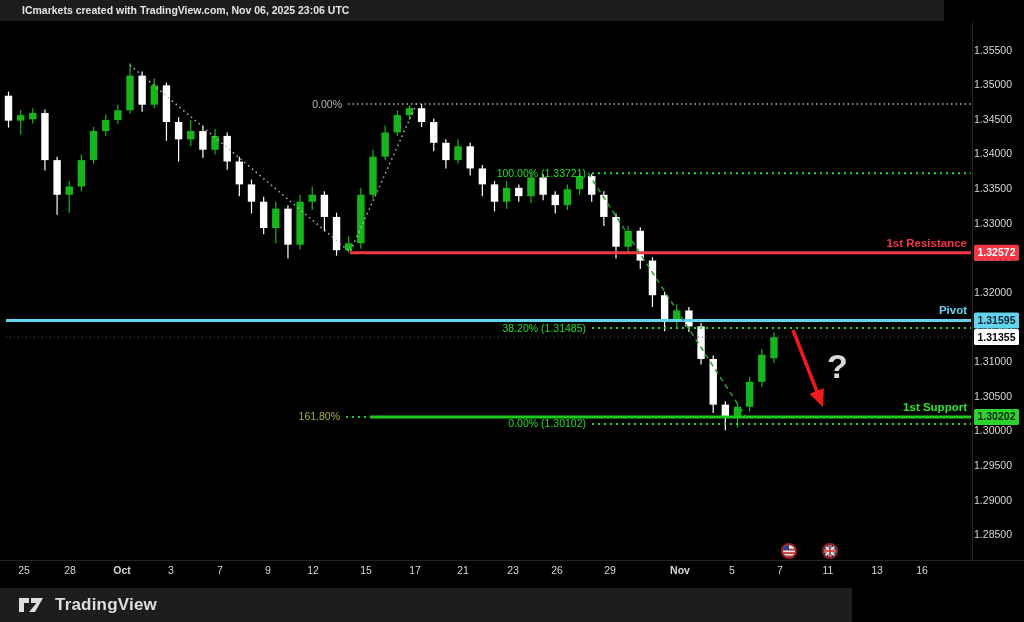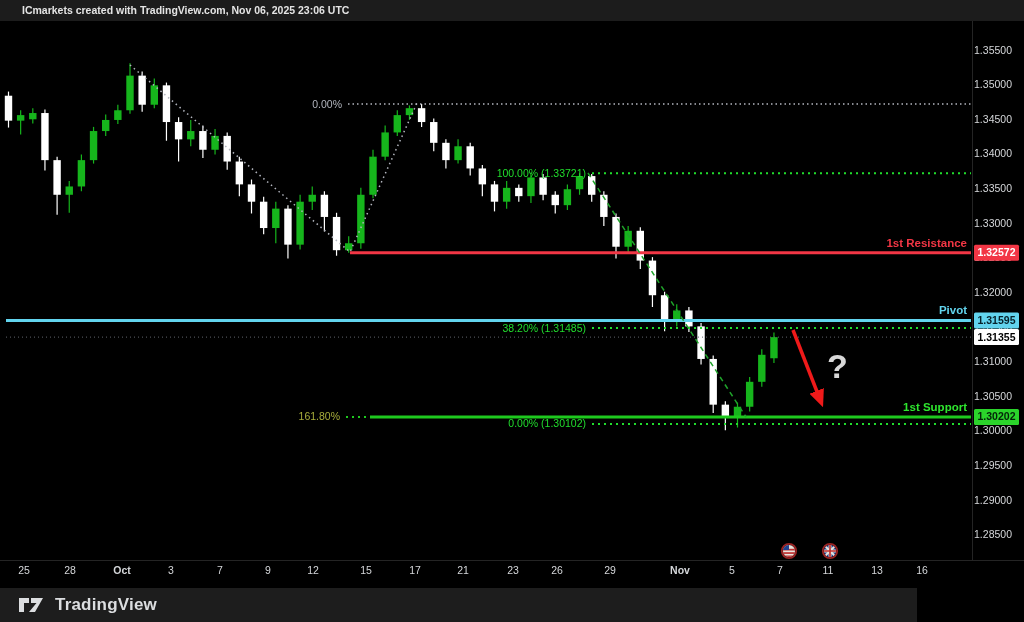--- a/index.html
+++ b/index.html
@@ -1,23 +1,23 @@
 <!DOCTYPE html>
 <html><head>
 <meta charset="utf-8">
 <style>
   html,body{margin:0;padding:0;background:#000;}
   body{width:1024px;height:622px;overflow:hidden;position:relative;
        font-family:"Liberation Sans","DejaVu Sans",sans-serif;}
-  .topbar{position:absolute;top:0;left:0;width:1024px;height:21px;background:#1c1c1c;
+  .topbar{position:absolute;top:0;left:0;width:944px;height:21px;background:#1c1c1c;
           color:#e4e4e4;font-size:10.5px;font-weight:bold;line-height:21px;
           padding-left:22px;box-sizing:border-box;}
   #chart-svg{position:absolute;top:21px;left:0;background:#000;}
   #chart-svg text{font-family:"Liberation Sans","DejaVu Sans",sans-serif;}
-  .footer{position:absolute;left:0;bottom:0;width:917px;height:34px;background:#1d1d1d;
+  .footer{position:absolute;left:0;bottom:0;width:852px;height:34px;background:#1d1d1d;
           display:flex;align-items:center;padding-left:18px;box-sizing:border-box;gap:9px;}
   .footer .brand{color:#dcdee0;font-size:17px;font-weight:bold;letter-spacing:.2px;}
 </style>
 </head>
 <body>
 
 <div class="topbar">
   <span>ICmarkets created with TradingView.com, Nov 06, 2025 23:06 UTC</span>
 </div>
 

